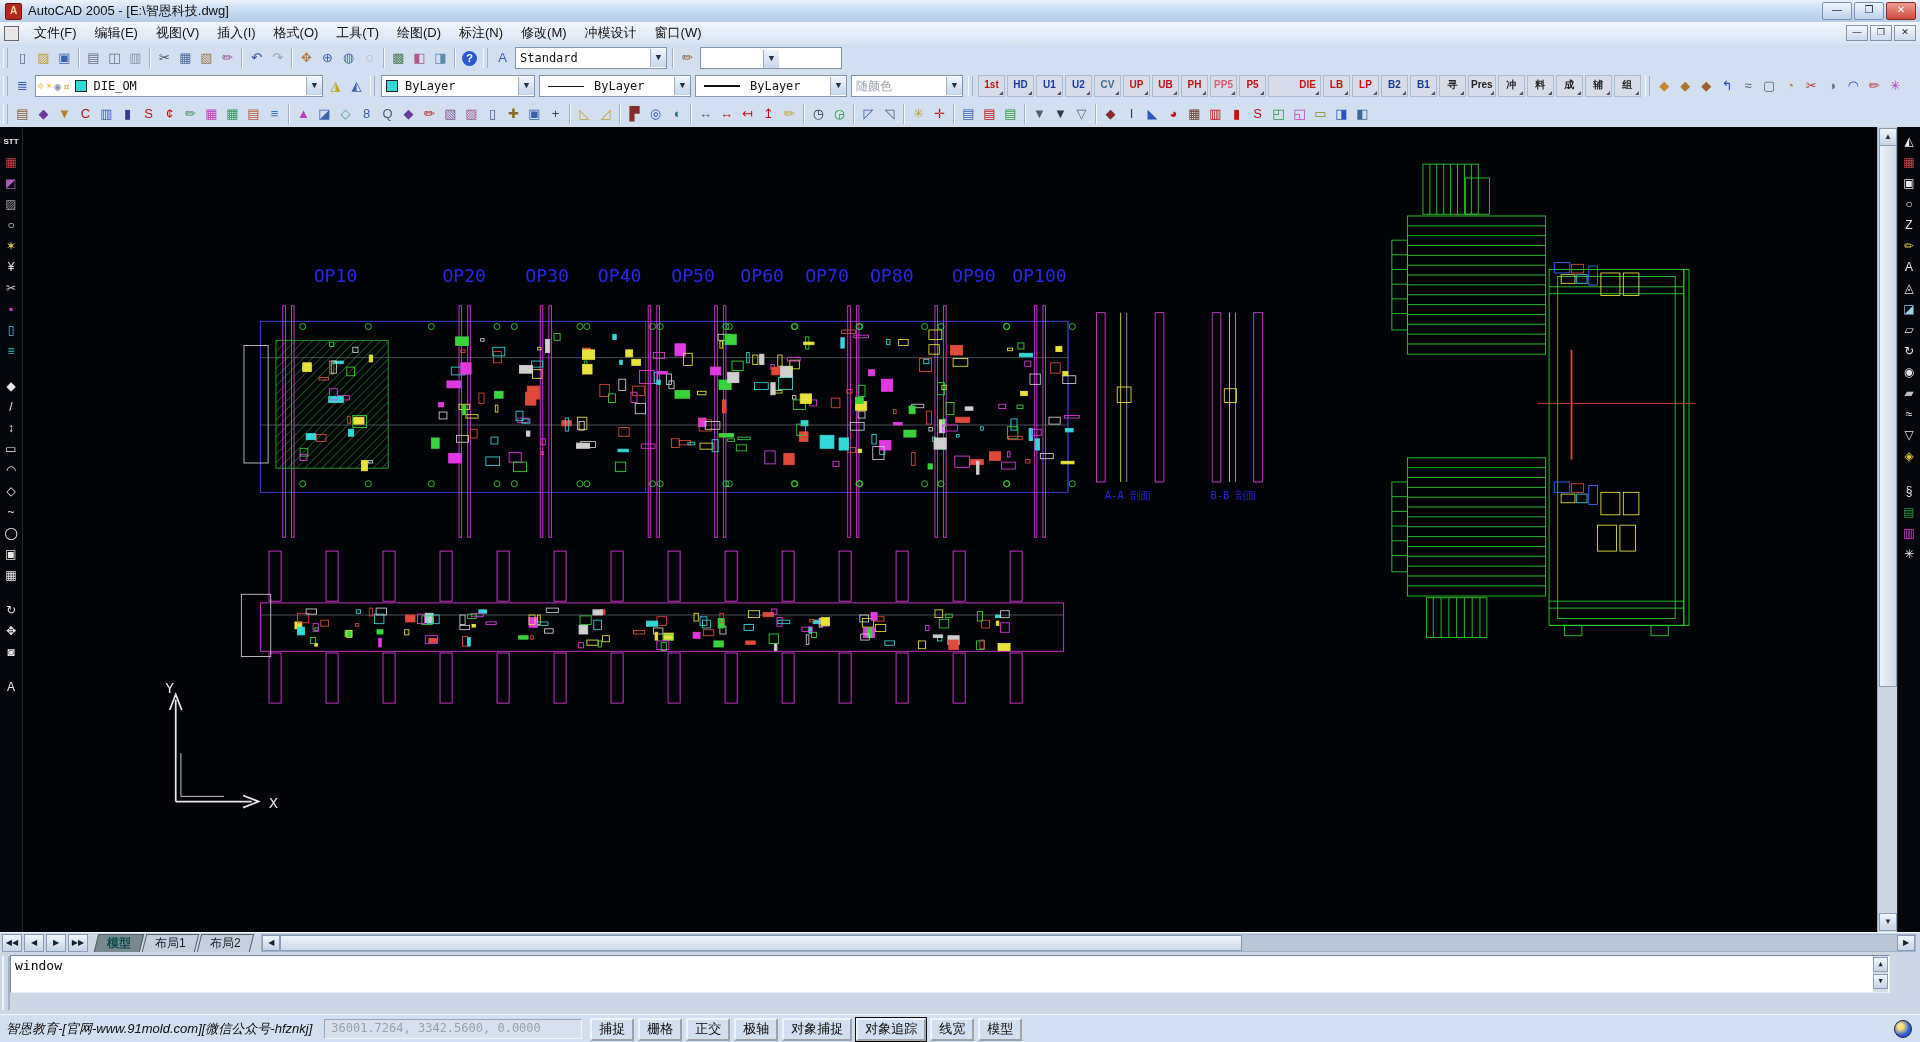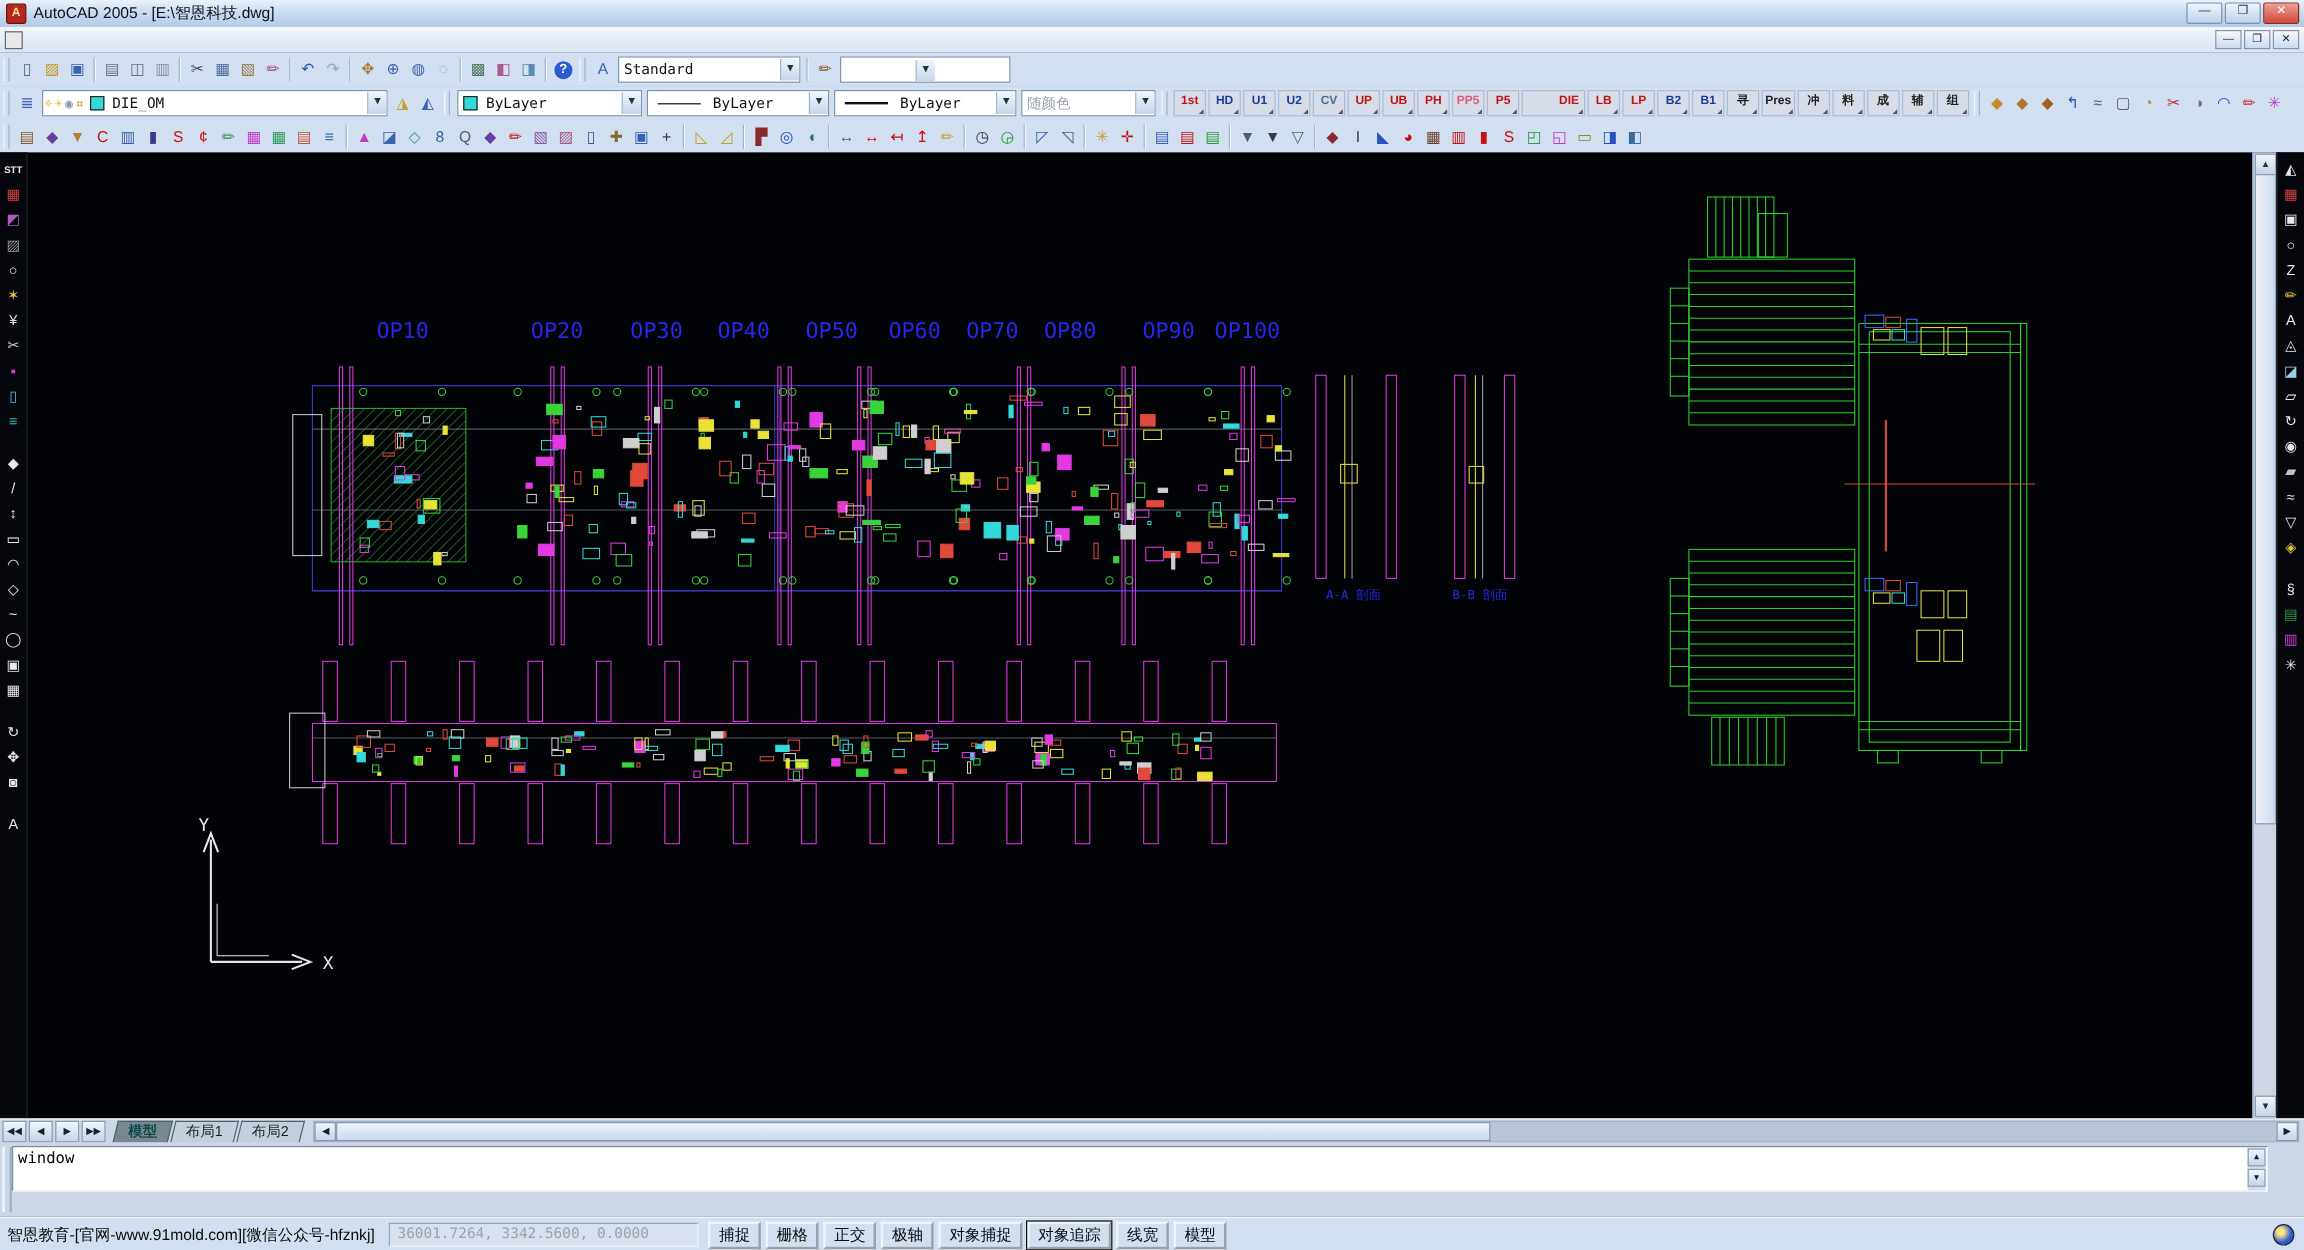--- a/index.html
+++ b/index.html
@@ -77,21 +77,21 @@
     border-right-color:#e8eef6;border-bottom-color:#e8eef6;font:13px "DejaVu Sans Mono",monospace;color:#000;
     padding:1px 4px;box-sizing:border-box;line-height:17px;}
   #cmd-vs{position:absolute;right:1px;top:0;width:15px;height:36px;background:#d5dde8;}
   .cmdarr{width:13px;height:13px;background:linear-gradient(#f0f5fb,#c6d4e6);border:1px solid #8a9cb6;font-size:7px;
     text-align:center;line-height:12px;color:#123;margin:1px auto 2px;}
   #cmd-line{position:absolute;left:10px;top:44px;width:1880px;height:16px;background:#fff;border:1px solid #7a8aa0;
     font:13px "DejaVu Sans Mono",monospace;color:#000;padding:0 4px;box-sizing:border-box;line-height:15px;}
   
   #statusbar{left:0;top:1014px;width:1920px;height:28px;background:#d2dff0;border-top:1px solid #f0f5fb;
     display:flex;align-items:center;font-size:13px;color:#0a0a0a;}
-  #brand{padding:0 6px;white-space:nowrap;}
+  #brand{padding:0 6px;white-space:nowrap;font-style:italic;}
   #coords{width:250px;height:18px;background:#d7e0ec;border:1px solid #98a6ba;border-right-color:#eef3fa;border-bottom-color:#eef3fa;
     font:12px "DejaVu Sans Mono",monospace;color:#9aa2ae;line-height:17px;padding-left:6px;margin:0 6px;}
   .toggle{height:19px;line-height:18px;padding:0 7px;margin:0 2px;background:#d2dff0;
     border:2px outset #eef3fa;font-size:13px;cursor:default;white-space:nowrap;}
   .toggle.focused{outline:1px solid #101010;}
   #comm-icon{margin-left:auto;margin-right:8px;width:16px;height:16px;border-radius:50%;
     background:radial-gradient(circle at 35% 35%,#ffe580 18%,#2a5ad4 60%);border:1px solid #223;}
 </style>
 </head>
 <body>
@@ -101,20 +101,33 @@
   <span>AutoCAD 2005 - [E:\智恩科技.dwg]</span>
   <div id="win-buttons">
     <div class="winbtn">—</div>
     <div class="winbtn">❐</div>
     <div class="winbtn close">✕</div>
   </div>
 </div>
 
 <div id="menubar" class="abs">
   <div id="child-icon"></div>
+  <div id="menu-items" style="display:flex;">
+      <span class="menu-item">文件(F)</span>
+      <span class="menu-item">编辑(E)</span>
+      <span class="menu-item">视图(V)</span>
+      <span class="menu-item">插入(I)</span>
+      <span class="menu-item">格式(O)</span>
+      <span class="menu-item">工具(T)</span>
+      <span class="menu-item">绘图(D)</span>
+      <span class="menu-item">标注(N)</span>
+      <span class="menu-item">修改(M)</span>
+      <span class="menu-item">冲模设计</span>
+      <span class="menu-item">窗口(W)</span>
+    </div>
   <div id="child-buttons">
       <div class="childbtn">—</div>
       <div class="childbtn">❐</div>
       <div class="childbtn">✕</div>
     </div>
 </div>
 
 <div id="tbrow1" class="tbrow abs">
   <div class="grip"></div>
   <div id="row1-icons" style="display:flex;align-items:center;">

